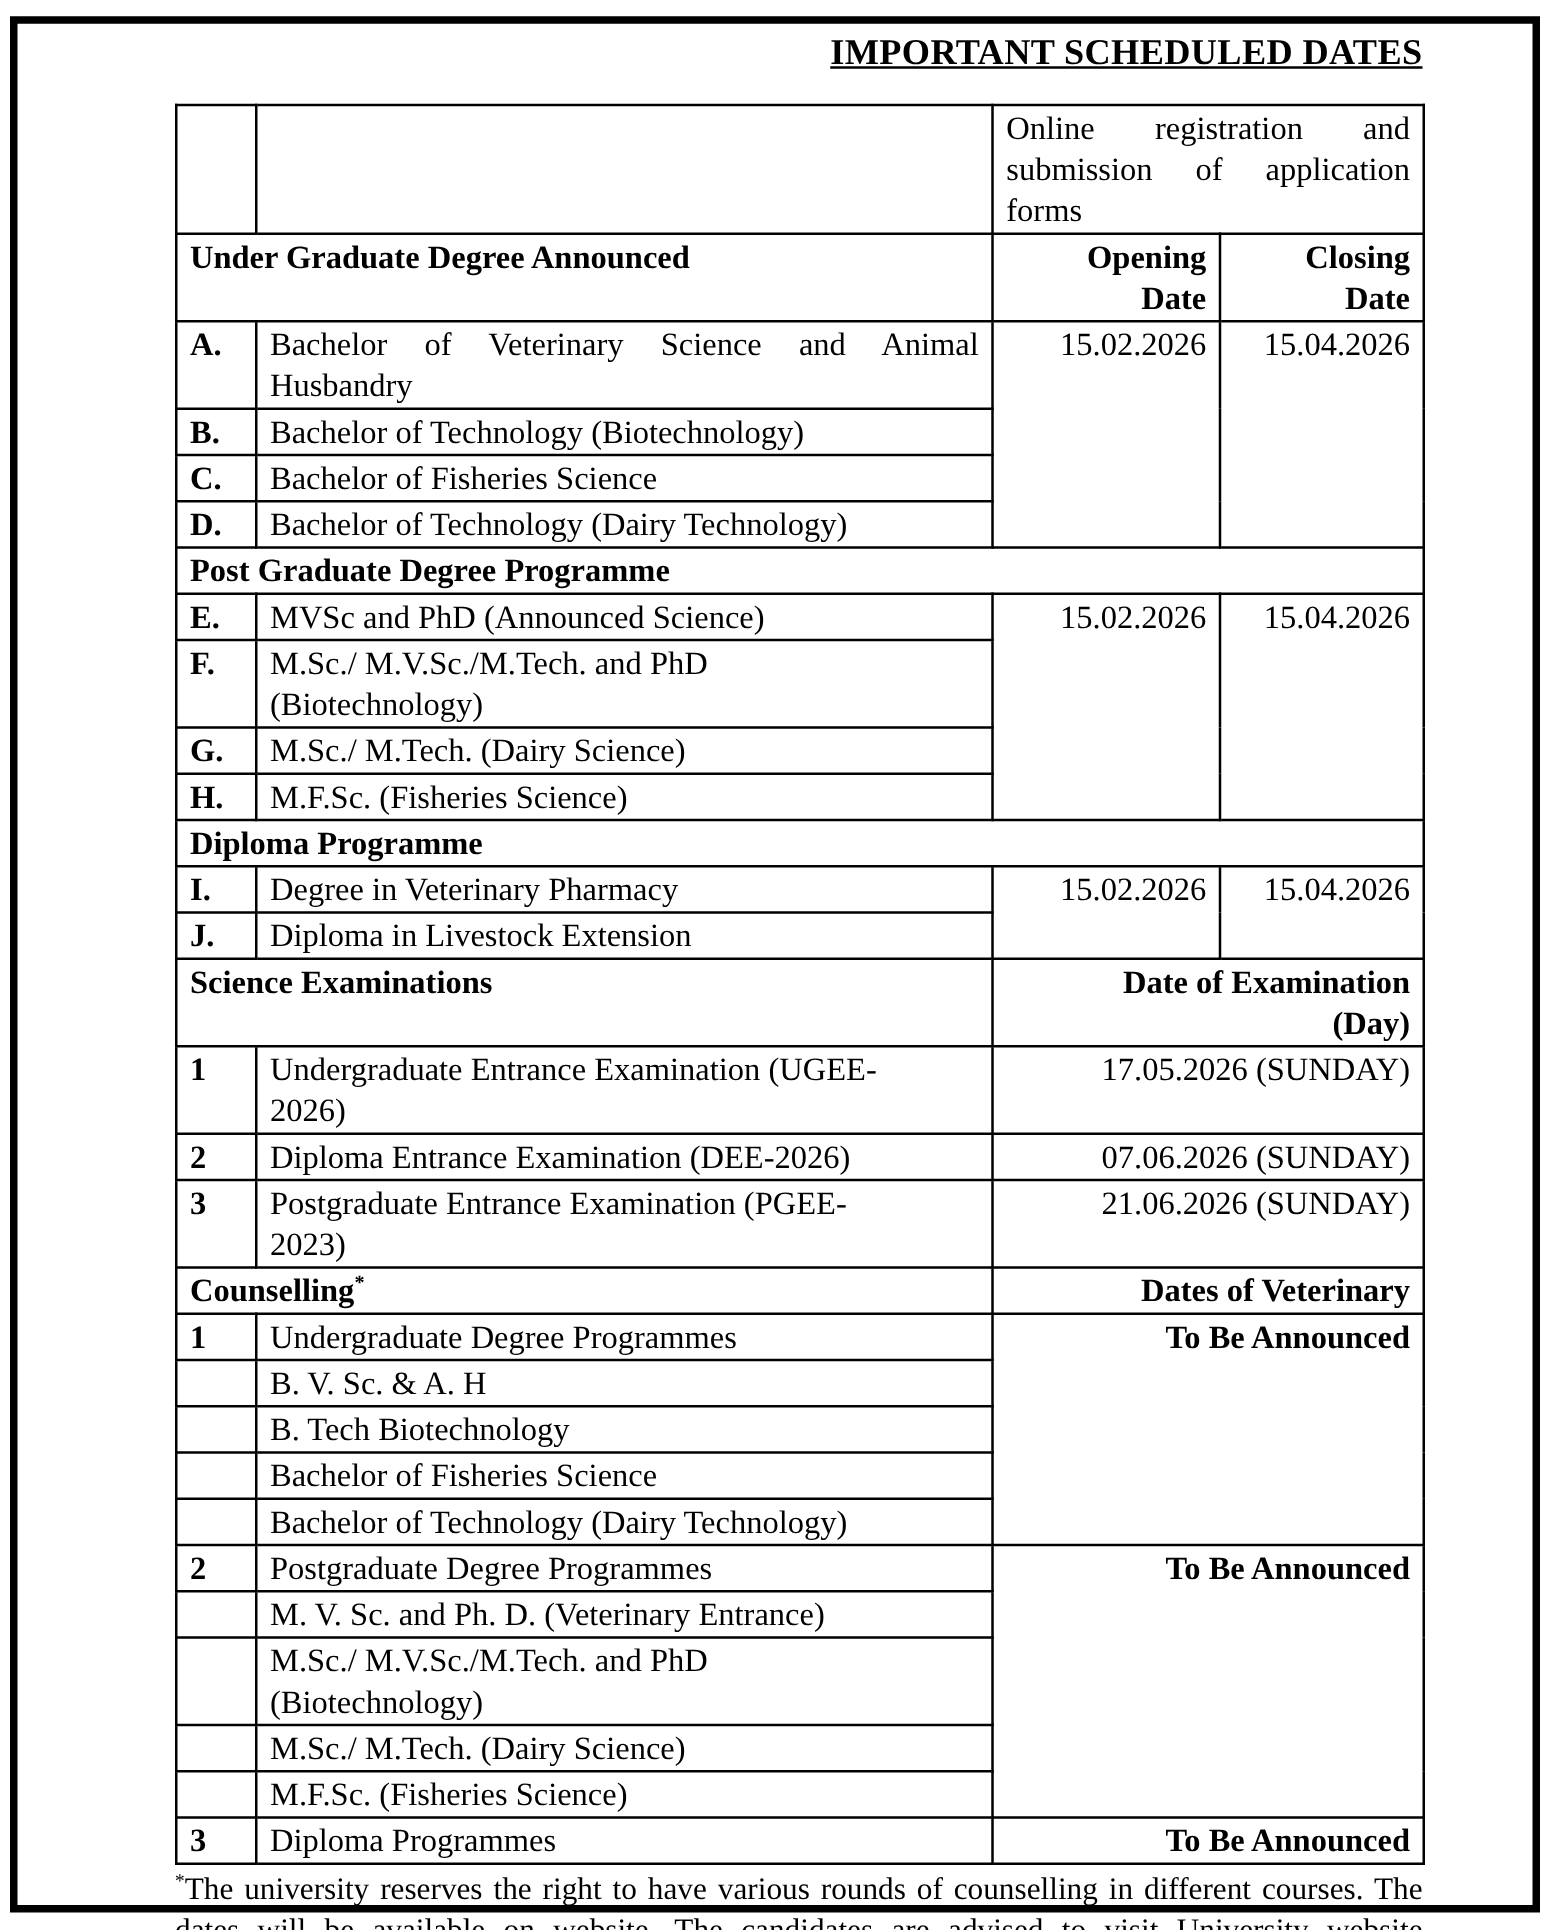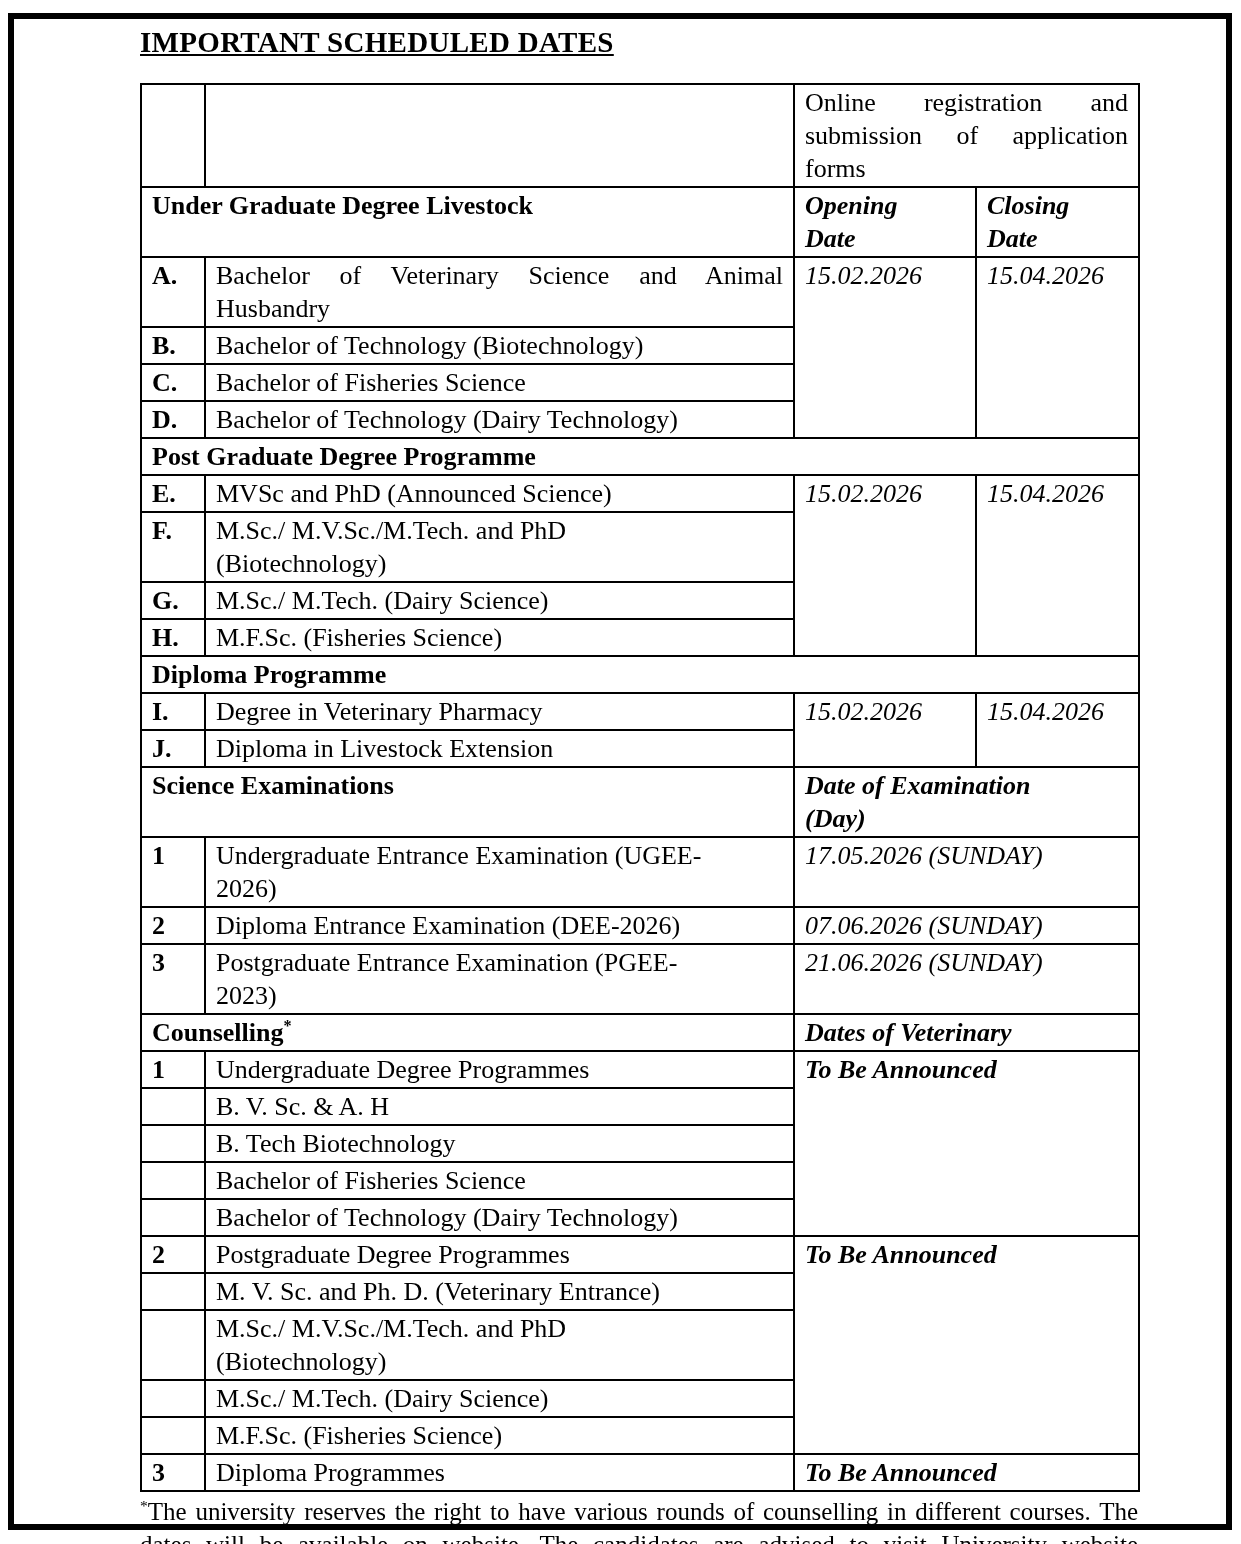--- a/index.html
+++ b/index.html
@@ -17,21 +17,21 @@
     width: 1224px; height: 1517px;
     border: 6px solid #000;
     pointer-events: none;
   }
   .content {
     position: absolute;
     left: 140px; top: 26px;
     width: 998px;
   }
   .doc-title {
-    text-align: left;
+    text-align: right;
     font-size: 29px;
     font-weight: bold;
     text-decoration: underline;
     margin-bottom: 24px;
     letter-spacing: 0.3px;
   }
   table.sched {
     border-collapse: collapse;
     table-layout: fixed;
     width: 998px;
@@ -40,21 +40,21 @@
     border: 2px solid #000;
     vertical-align: top;
     font-size: 26px;
     line-height: 33px;
     padding: 1px 10px;
     white-space: pre-line;
     overflow: hidden;
   }
   td.idc  { font-weight: bold; padding-left: 12px; }
   td.sec  { font-weight: bold; }
-  td.c    { text-align: left; padding-left: 4px; padding-right: 4px; font-style: italic; }
+  td.c    { text-align: right; padding-left: 4px; padding-right: 4px; }
   td.b    { font-weight: bold; }
   td.just { text-align: justify; }
   td.blank-tall { height: 100px; }
   sup { font-size: 0.62em; vertical-align: super; line-height: 0; }
   .footnote {
     margin-top: 3px;
     font-size: 25px;
     line-height: 33px;
     text-align: justify;
     width: 998px;
@@ -78,21 +78,21 @@
     </colgroup>
 
     <tbody>
         <tr>
       <td class="blank-tall"></td>
       <td></td>
       <td colspan="2" class="just">Online registration and submission of application forms</td>
     </tr>
 
     <tr>
-      <td colspan="2" class="sec">Under Graduate Degree Livestock</td>
+      <td colspan="2" class="sec">Under Graduate Degree Announced</td>
       <td class="c b">Opening
 Date</td>
       <td class="c b">Closing
 Date</td>
     </tr>
     <tr>
       <td class="idc">A.</td>
       <td class="just">Bachelor of Veterinary Science and Animal Husbandry</td>
       <td rowspan="4" class="c">15.02.2026</td>
       <td rowspan="4" class="c">15.04.2026</td>

